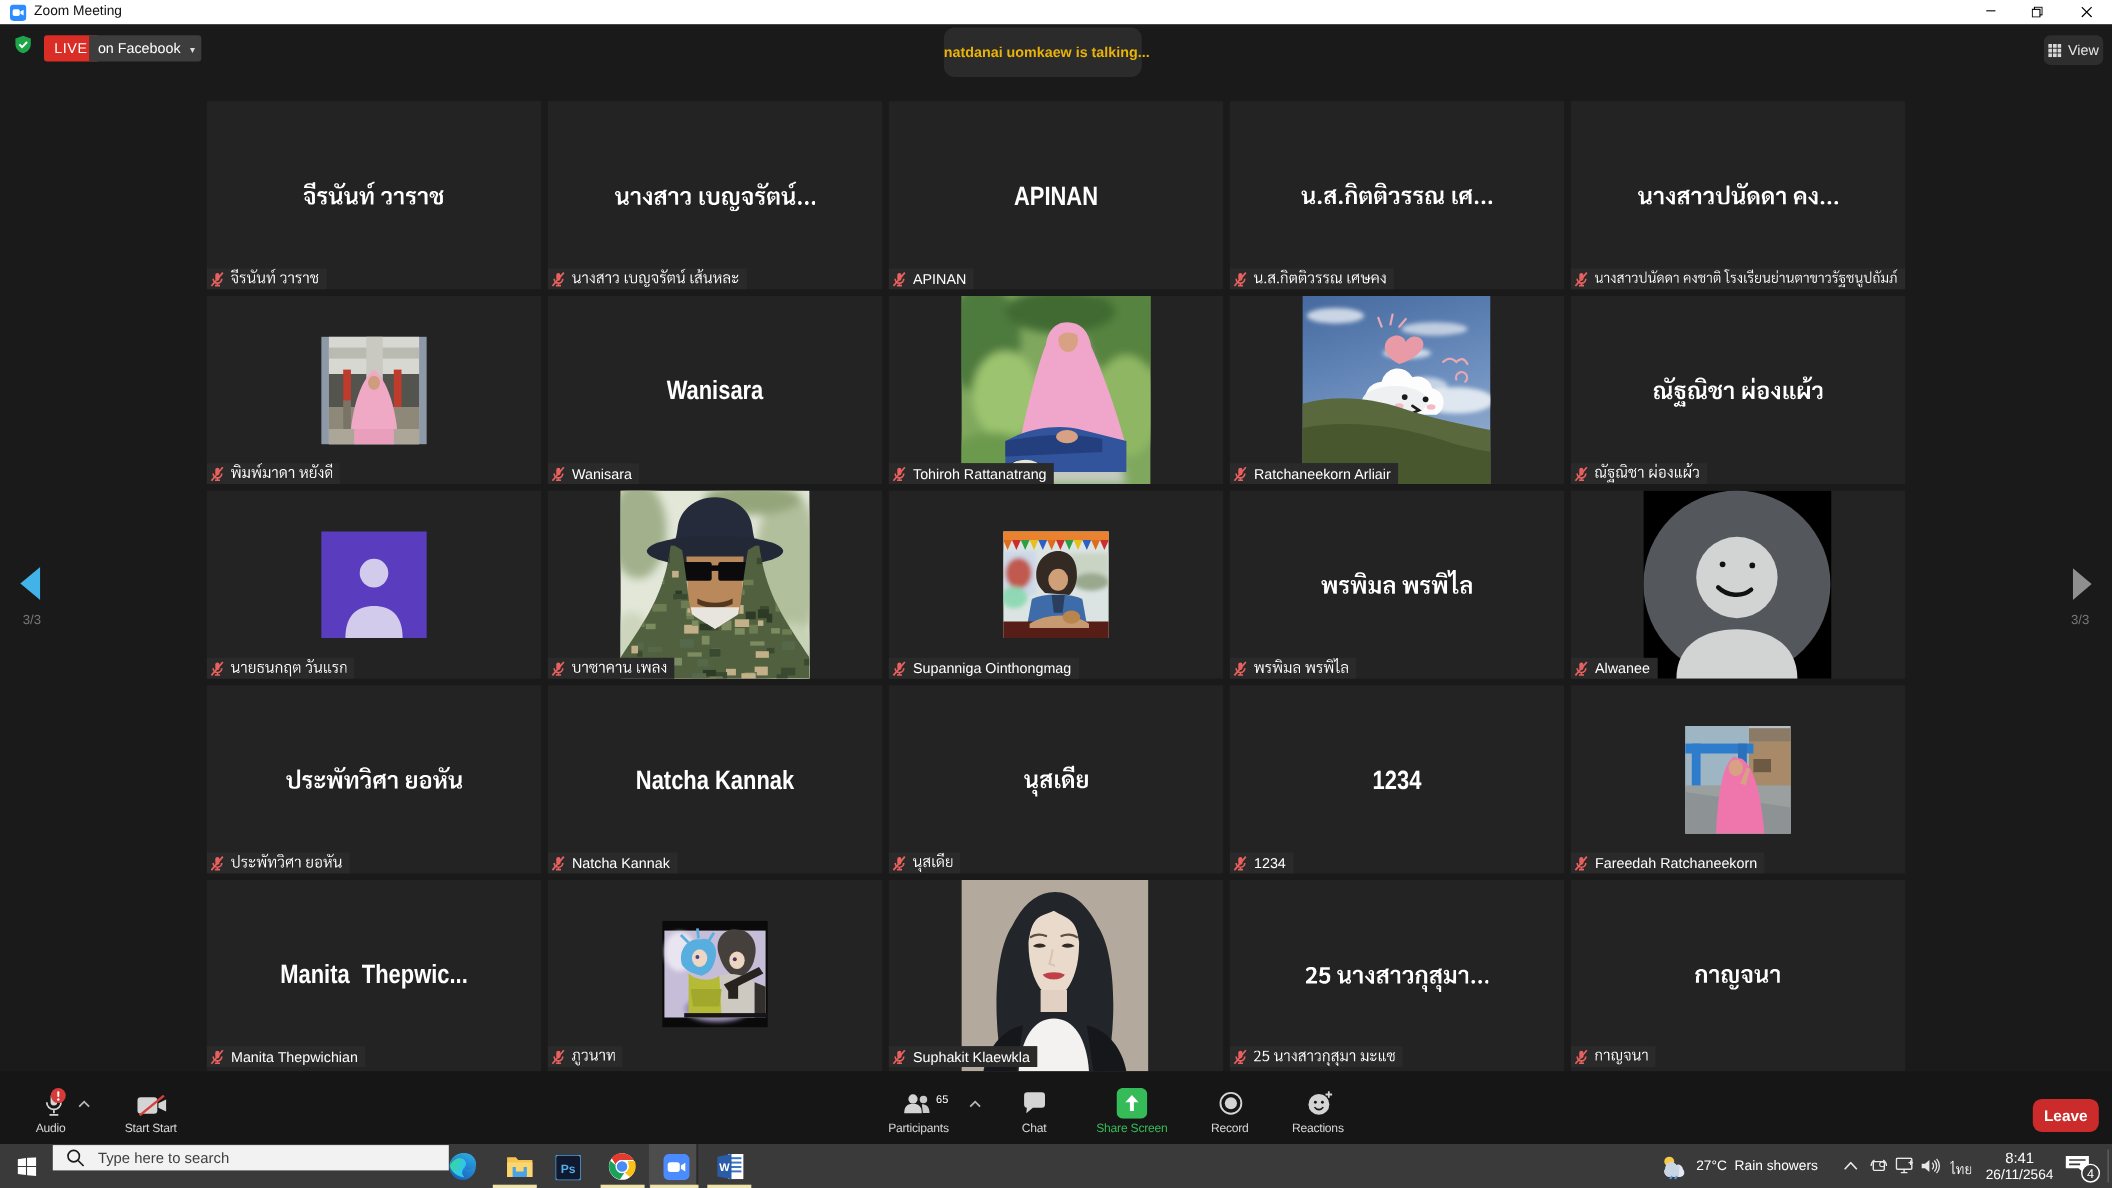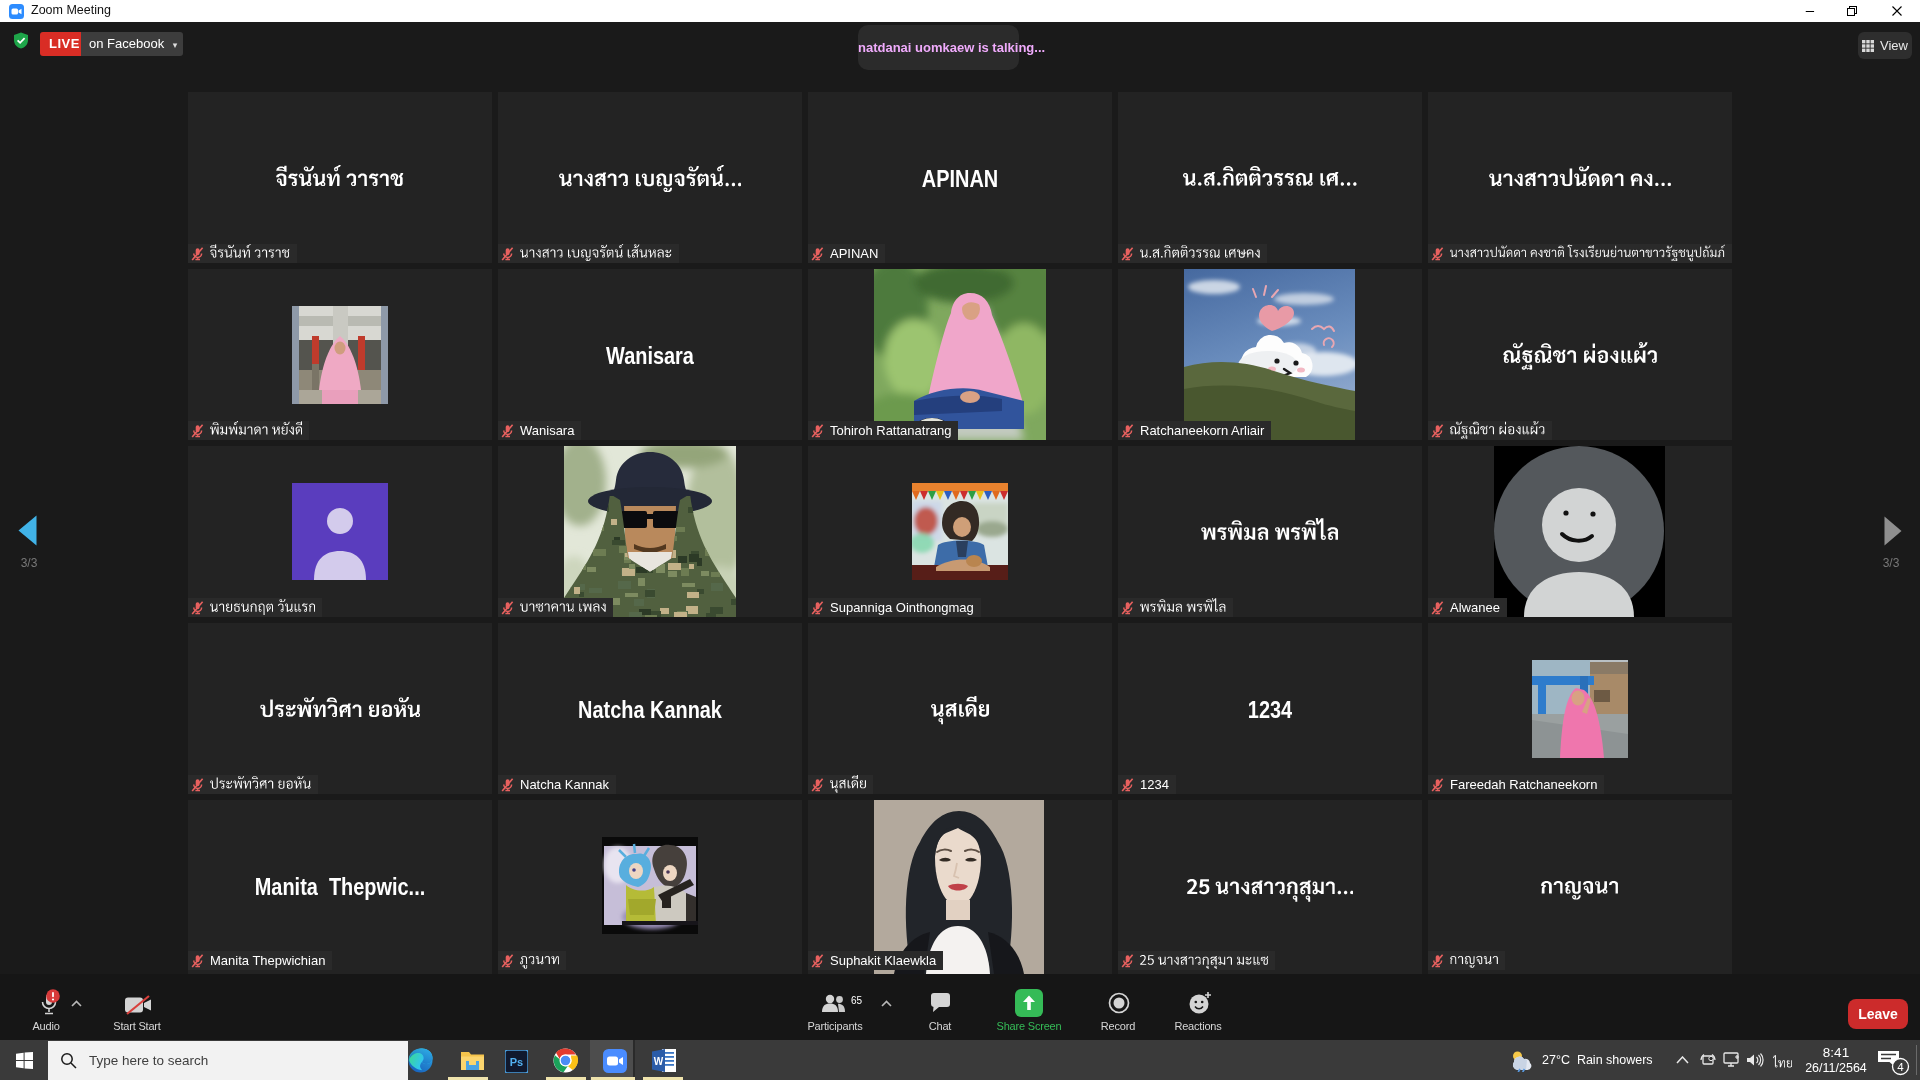--- a/index.html
+++ b/index.html
@@ -1,44 +1,44 @@
 <!DOCTYPE html>
 <html><head><meta charset="utf-8"><style>
 * { margin:0; padding:0; box-sizing:border-box; }
 html,body { width:1920px; height:1080px; overflow:hidden; background:#1a1a1a;
   font-family:"Liberation Sans", sans-serif; }
 .titlebar { position:absolute; left:0; top:0; width:1920px; height:22px; background:#fff; }
 .tbtxt { position:absolute; left:31px; top:3px; font-size:12.5px; color:#111; }
 .wbtn { position:absolute; top:1px; font-size:15px; color:#000; }
 .livebadge { position:absolute; left:40px; top:32px; width:49px; height:24px; background:#d92d25;
-  color:#fff; font-weight:bold; font-size:13px; text-align:center; line-height:24px;
+  color:#fff; font-weight:normal; font-size:13px; text-align:center; line-height:24px;
   border-radius:3px 0 0 3px; letter-spacing:0.5px; }
 .fbpill { position:absolute; left:81px; top:32px; height:24px; background:#3d3d3d; color:#fff;
   font-size:13px; line-height:24px; padding:0 6px 0 8px; border-radius:0 3px 3px 0; }
 .caret { font-size:9px; color:#ddd; margin-left:5px; }
-.tooltip { position:absolute; left:858px; top:25px; width:161px; height:45px; background:#2b2b2b;
-  border-radius:10px; color:#f0abfc; font-weight:bold; font-size:13px; text-align:center; line-height:45px; white-space:nowrap; }
+.tooltip { position:absolute; left:858px; top:25px; width:180px; height:45px; background:#2b2b2b;
+  border-radius:10px; color:#eab308; font-weight:bold; font-size:13px; text-align:center; line-height:45px; white-space:nowrap; }
 .viewbtn { position:absolute; left:1858px; top:32px; width:54px; height:27px; background:#2e2e2e;
   border-radius:6px; color:#e8e8e8; font-size:13px; display:flex; align-items:center; justify-content:center; }
 .pg { position:absolute; top:556px; width:26px; text-align:center; color:#787878; font-size:12px; }
 .tile { position:absolute; background:#232323; }
 .lab { position:absolute; height:19px; background:#2a2a2a; display:flex; align-items:center;
   padding:0 7px 0 3px; max-width:304px; overflow:hidden; }
 .mic { margin-right:6px; flex:none; }
 .lt { color:#fff; font-size:13px; white-space:nowrap; }
 .lc { position:absolute; text-align:center; color:#fff; font-weight:bold; font-size:24px;
   transform:scaleX(0.83); }
 .toolbar { position:absolute; left:0; top:974px; width:1920px; height:66px; background:#161616; }
 .tblab { position:absolute; top:1020px; text-align:center; color:#d6d6d6; font-size:11px; letter-spacing:-0.2px; }
 .tblab.green { color:#35bb57; }
 .pcount { position:absolute; left:851px; top:995px; color:#fff; font-size:10px; }
 .leave { position:absolute; left:1848px; top:999px; width:60px; height:30px; background:#cc2b2b;
   border-radius:8px; color:#fff; font-weight:bold; font-size:14px; text-align:center; line-height:30px; }
 .taskbar { position:absolute; left:0; top:1040px; width:1920px; height:40px; background:#3a3a3a; }
-.searchbox { position:absolute; left:48px; top:1041px; width:360px; height:39px; background:#f2f2f2;
+.searchbox { position:absolute; left:48px; top:1041px; width:360px; height:23px; background:#f2f2f2;
   display:flex; align-items:center; padding-left:12px; font-size:13.5px; color:#3f3f3f; }
 .ztile { position:absolute; left:590px; top:1040px; width:45px; height:40px; background:#4d4d4d;
   border-right:2px solid #2a2a2a; }
 .traytxt { position:absolute; color:#fff; font-size:14px; }
 </style></head><body>
 <div class="tile" style="left:188px;top:92px;width:304px;height:171px"></div>
 <div class="tile" style="left:498px;top:92px;width:304px;height:171px"></div>
 <div class="tile" style="left:808px;top:92px;width:304px;height:171px"></div>
 <div class="tile" style="left:1118px;top:92px;width:304px;height:171px"></div>
 <div class="tile" style="left:1428px;top:92px;width:304px;height:171px"></div>

